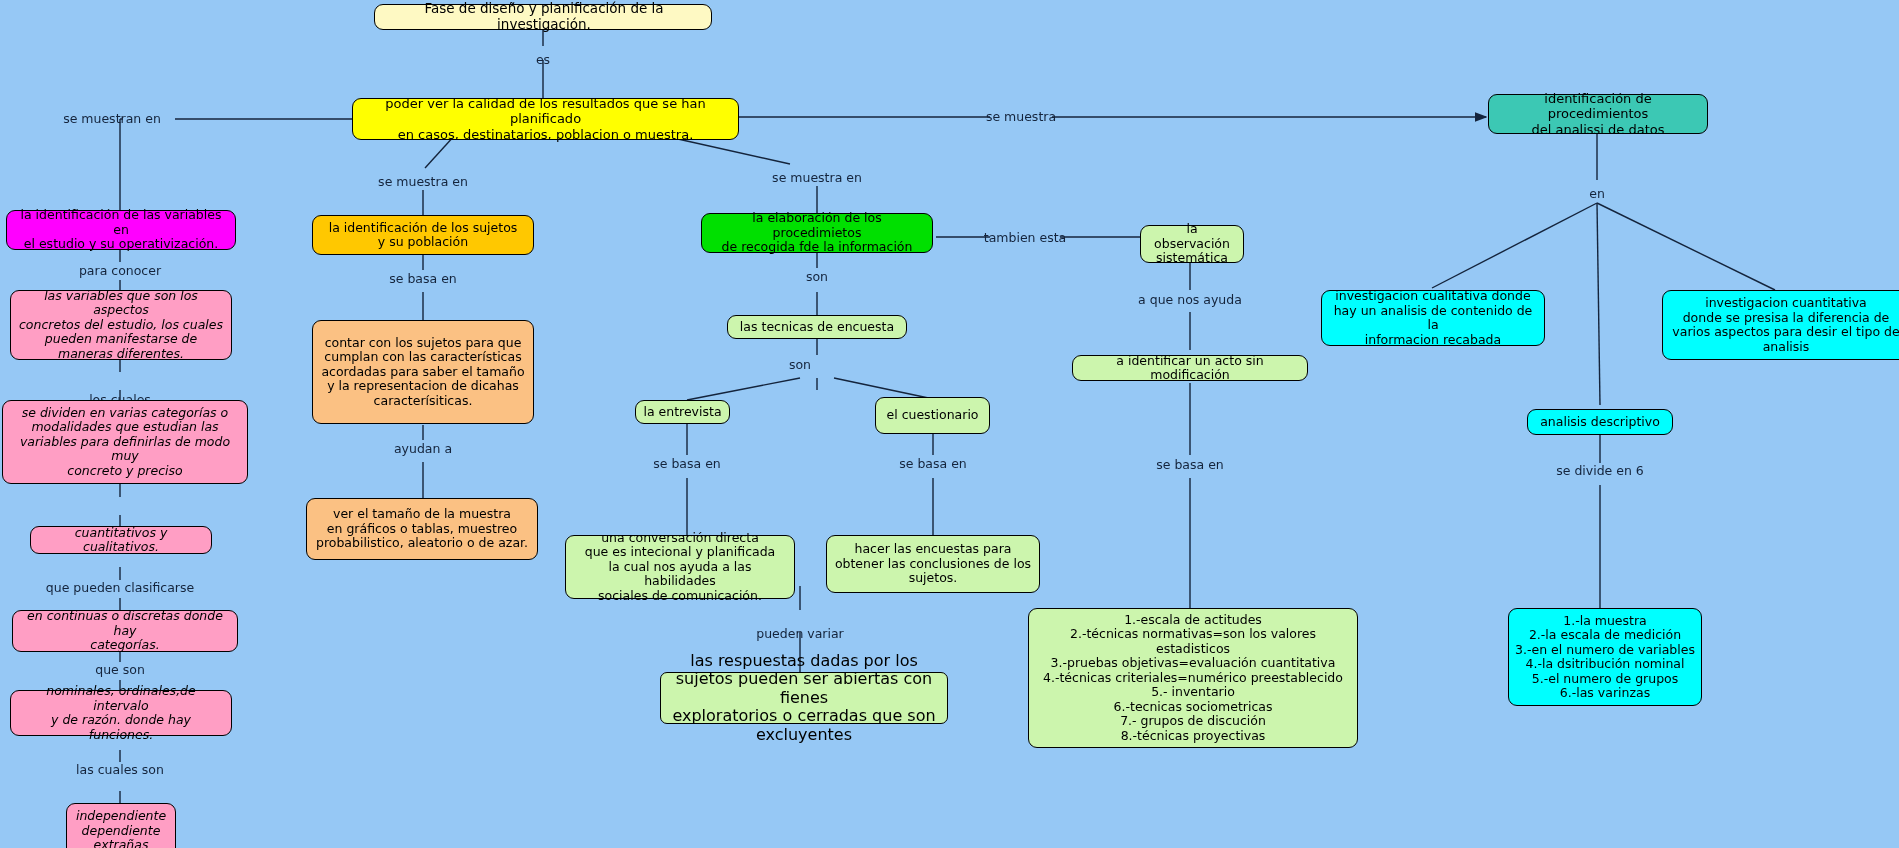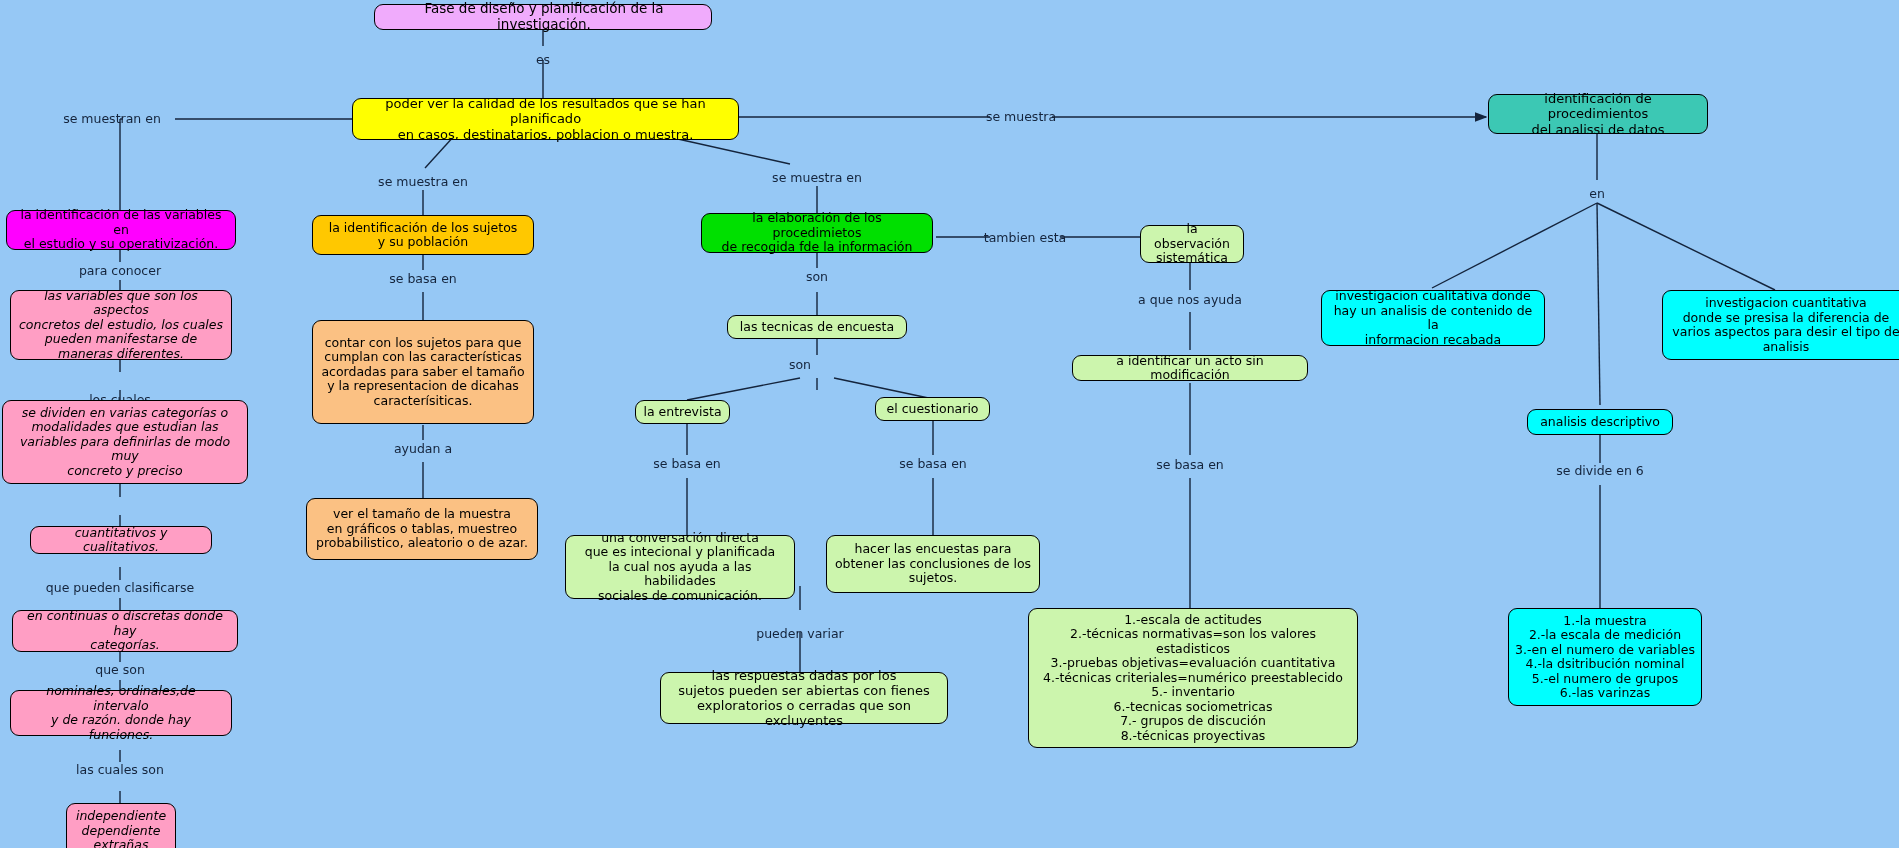--- a/index.html
+++ b/index.html
@@ -40,21 +40,21 @@
   .lbl {
     position: absolute;
     color: #14243c;
     font-size: 12.5px;
     white-space: nowrap;
     transform: translateX(-50%);
     z-index: 2;
     background: transparent;
   }
   
-  .c-green  { background: #f0abfc; padding-left: 8px; }
+  .c-green  { background: #fef9c3; padding-left: 8px; }
   .c-yellow { background: #ffff00; }
   .c-magenta{ background: #ff00ff; }
   .c-pink   { background: #ff9ec4; font-style: italic; }
   .c-gold   { background: #ffc800; }
   .c-orange { background: #fbc183; }
   .c-brgreen{ background: #00e000; }
   .c-ltgreen{ background: #ccf5ad; }
   .c-teal   { background: #3cc8b4; }
   .c-cyan   { background: #00ffff; }
 </style>
@@ -183,32 +183,32 @@
 en gráficos o tablas, muestreo
 probabilistico, aleatorio o de azar.</div>
 
   <div class="node c-brgreen" style="left:701px; top:213px; width:232px; height:40px; font-size:12.5px;">la elaboración de los procedimietos
 de recogida fde la información</div>
 
   <div class="node c-ltgreen" style="left:727px; top:315px; width:180px; height:24px; font-size:12.5px;">las tecnicas de encuesta</div>
 
   <div class="node c-ltgreen" style="left:635px; top:400px; width:95px; height:24px; font-size:12.5px;">la entrevista</div>
 
-  <div class="node c-ltgreen" style="left:875px; top:397px; width:115px; height:24px; font-size:12.5px;">el cuestionario</div>
+  <div class="node c-ltgreen" style="left:875px; top:397px; width:115px; height:37px; font-size:12.5px;">el cuestionario</div>
 
   <div class="node c-ltgreen" style="left:565px; top:535px; width:230px; height:64px; font-size:12.5px;">una conversación directa
 que es intecional y planificada
 la cual nos ayuda a las habilidades
 sociales de comunicación.</div>
 
   <div class="node c-ltgreen" style="left:826px; top:535px; width:214px; height:58px; font-size:12.5px;">hacer las encuestas para
 obtener las conclusiones de los
 sujetos.</div>
 
-  <div class="node c-ltgreen" style="left:660px; top:672px; width:288px; height:52px; font-size:13px;">las respuestas dadas por los
+  <div class="node c-ltgreen" style="left:660px; top:672px; width:288px; height:52px; font-size:16px;border-radius:7px;">las respuestas dadas por los
 sujetos pueden ser abiertas con fienes
 exploratorios o cerradas que son excluyentes</div>
 
   <div class="node c-ltgreen" style="left:1140px; top:225px; width:104px; height:38px; font-size:12.5px;">la observación
 sistemática</div>
 
   <div class="node c-ltgreen" style="left:1072px; top:355px; width:236px; height:26px; font-size:12.5px;">a identificar un acto sin modificación</div>
 
   <div class="node c-ltgreen" style="left:1028px; top:608px; width:330px; height:140px; font-size:12.5px;">1.-escala de actitudes
 2.-técnicas normativas=son los valores estadisticos

